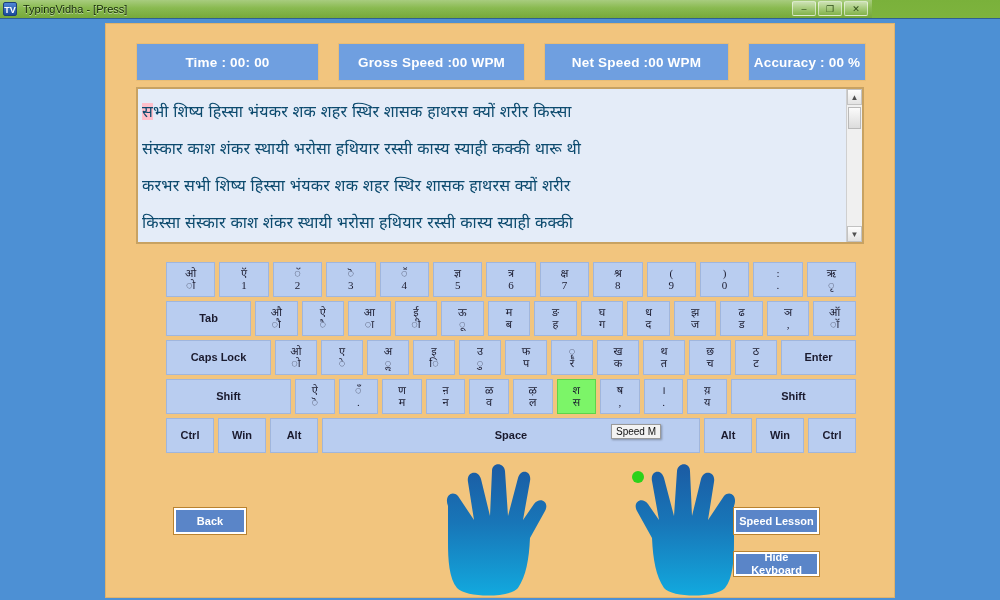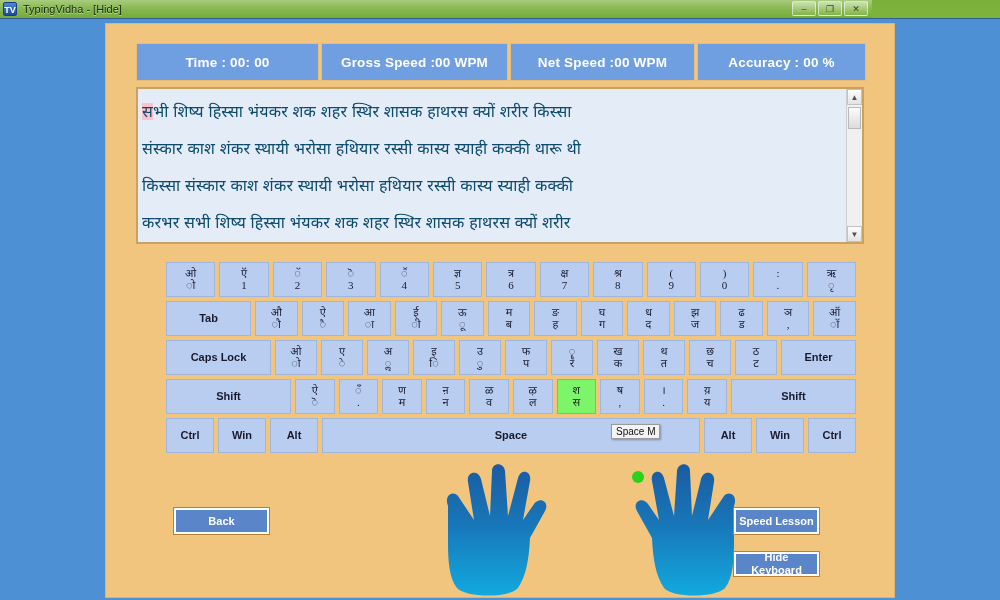--- a/index.html
+++ b/index.html
@@ -40,21 +40,21 @@
     background: #4d90d4;
     border-top: 1px solid #2f5f92;
   }
   #panel {
     position: absolute; left: 105px; top: 4px; width: 790px; height: 575px;
     background: #f2c57e; border: 1px solid #e0b36c;
   }
   
   #stats {
     position: absolute; left: 30px; top: 19px; width: 730px; height: 38px;
-    display: flex; gap: 2px; text-align: center;
+    display: flex; gap: 19px; text-align: center;
   }
   .stat-cell {
     flex: 1 1 0; background: #6f9fe0; border: 1px solid #e9bd76;
     display: flex; align-items: center; justify-content: center;
     color: #ffffff; font-size: 13.5px; font-weight: bold; white-space: nowrap;
     letter-spacing: .2px;
   }
   .stat-cell:nth-child(1) { flex: 0 0 183px; }
   .stat-cell:nth-child(2) { flex: 0 0 187px; }
   .stat-cell:nth-child(3) { flex: 0 0 185px; }
@@ -122,30 +122,30 @@
   
   #hands { position: absolute; left: 320px; top: 440px; width: 330px; height: 135px; }
   
   .btn3d {
     position: absolute;
     background: #5a85c8; border: 2px solid #ffffff; outline: 1px solid #b9822f;
     color: #ffffff; font-weight: bold; font-size: 11px;
     display: flex; align-items: center; justify-content: center; text-align: center;
     line-height: 1.15; font-family: "Liberation Sans", sans-serif;
   }
-  #btn-back { left: 68px; top: 484px; width: 95px; height: 26px; }
+  #btn-back { left: 68px; top: 484px; width: 72px; height: 26px; }
   #btn-finish { left: 628px; top: 484px; width: 85px; height: 26px; }
   #btn-hide { left: 628px; top: 528px; width: 85px; height: 24px; }
 </style>
 </head>
 <body>
 
 <div id="titlebar">
   <div id="app-icon">TV</div>
-  <div id="title-text">TypingVidha - [Hide]</div>
+  <div id="title-text">TypingVidha - [Press]</div>
   <div id="win-buttons">
     <div class="win-btn">–</div>
     <div class="win-btn">❐</div>
     <div class="win-btn">✕</div>
   </div>
 </div>
 
 <div id="app-window">
   <div id="panel">
 
@@ -153,22 +153,22 @@
       <div class="stat-cell">Time :   00:  00</div>
       <div class="stat-cell">Gross Speed :00  WPM</div>
       <div class="stat-cell">Net Speed :00  WPM</div>
       <div class="stat-cell">Accuracy :  00    %</div>
     </div>
 
     <div id="textarea-wrap">
       <div id="text-lines">
         <div class="text-line"><span class="hl">स</span><span>भी शिष्य हिस्सा भंयकर शक शहर स्थिर शासक हाथरस क्यों शरीर किस्सा</span></div>
         <div class="text-line">संस्कार काश शंकर स्थायी भरोसा हथियार रस्सी कास्य स्याही कक्की थारू थी</div>
+        <div class="text-line">करभर सभी शिष्य हिस्सा भंयकर शक शहर स्थिर शासक हाथरस क्यों शरीर</div>
         <div class="text-line">किस्सा संस्कार काश शंकर स्थायी भरोसा हथियार रस्सी कास्य स्याही कक्की</div>
-        <div class="text-line">करभर सभी शिष्य हिस्सा भंयकर शक शहर स्थिर शासक हाथरस क्यों शरीर</div>
       </div>
       <div id="scrollbar">
         <div class="sb-arrow">▲</div>
         <div class="sb-arrow">▼</div>
         <div id="sb-thumb"></div>
       </div>
     </div>
 
     <div id="keyboard">
         <div class="krow">
@@ -399,21 +399,21 @@
             <span class="top">Alt</span>
           </div>
           <div class="key word k-mod">
             <span class="top">Win</span>
           </div>
           <div class="key word k-mod">
             <span class="top">Ctrl</span>
           </div>
         </div>
       </div>
-    <div id="tooltip">Space M</div>
+    <div id="tooltip">Speed M</div>
 
     <div id="hands">
       <svg viewBox="0 0 330 135" width="330" height="135">
         <defs>
           <linearGradient id="handgrad" x1="0" y1="0" x2="0" y2="1">
             <stop offset="0%" stop-color="#1b5ba3"></stop>
             <stop offset="45%" stop-color="#1876b8"></stop>
             <stop offset="100%" stop-color="#12a9de"></stop>
           </linearGradient>
         </defs>

